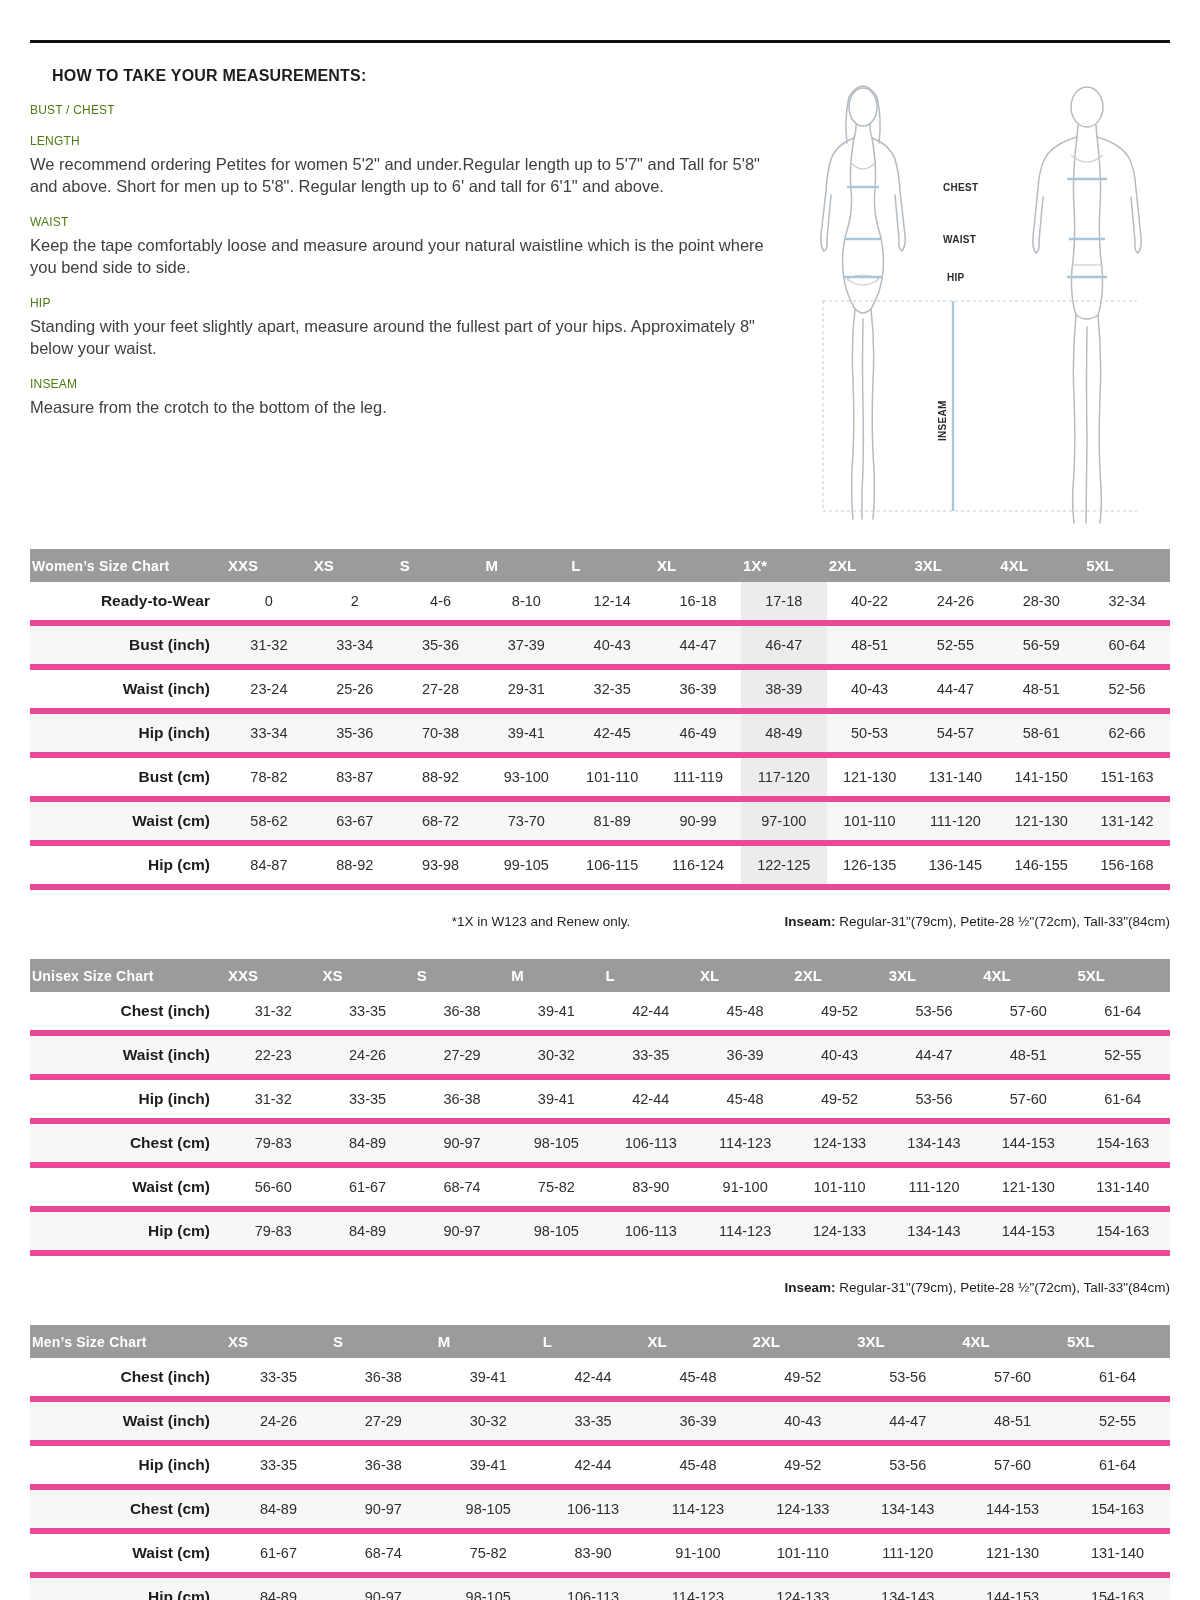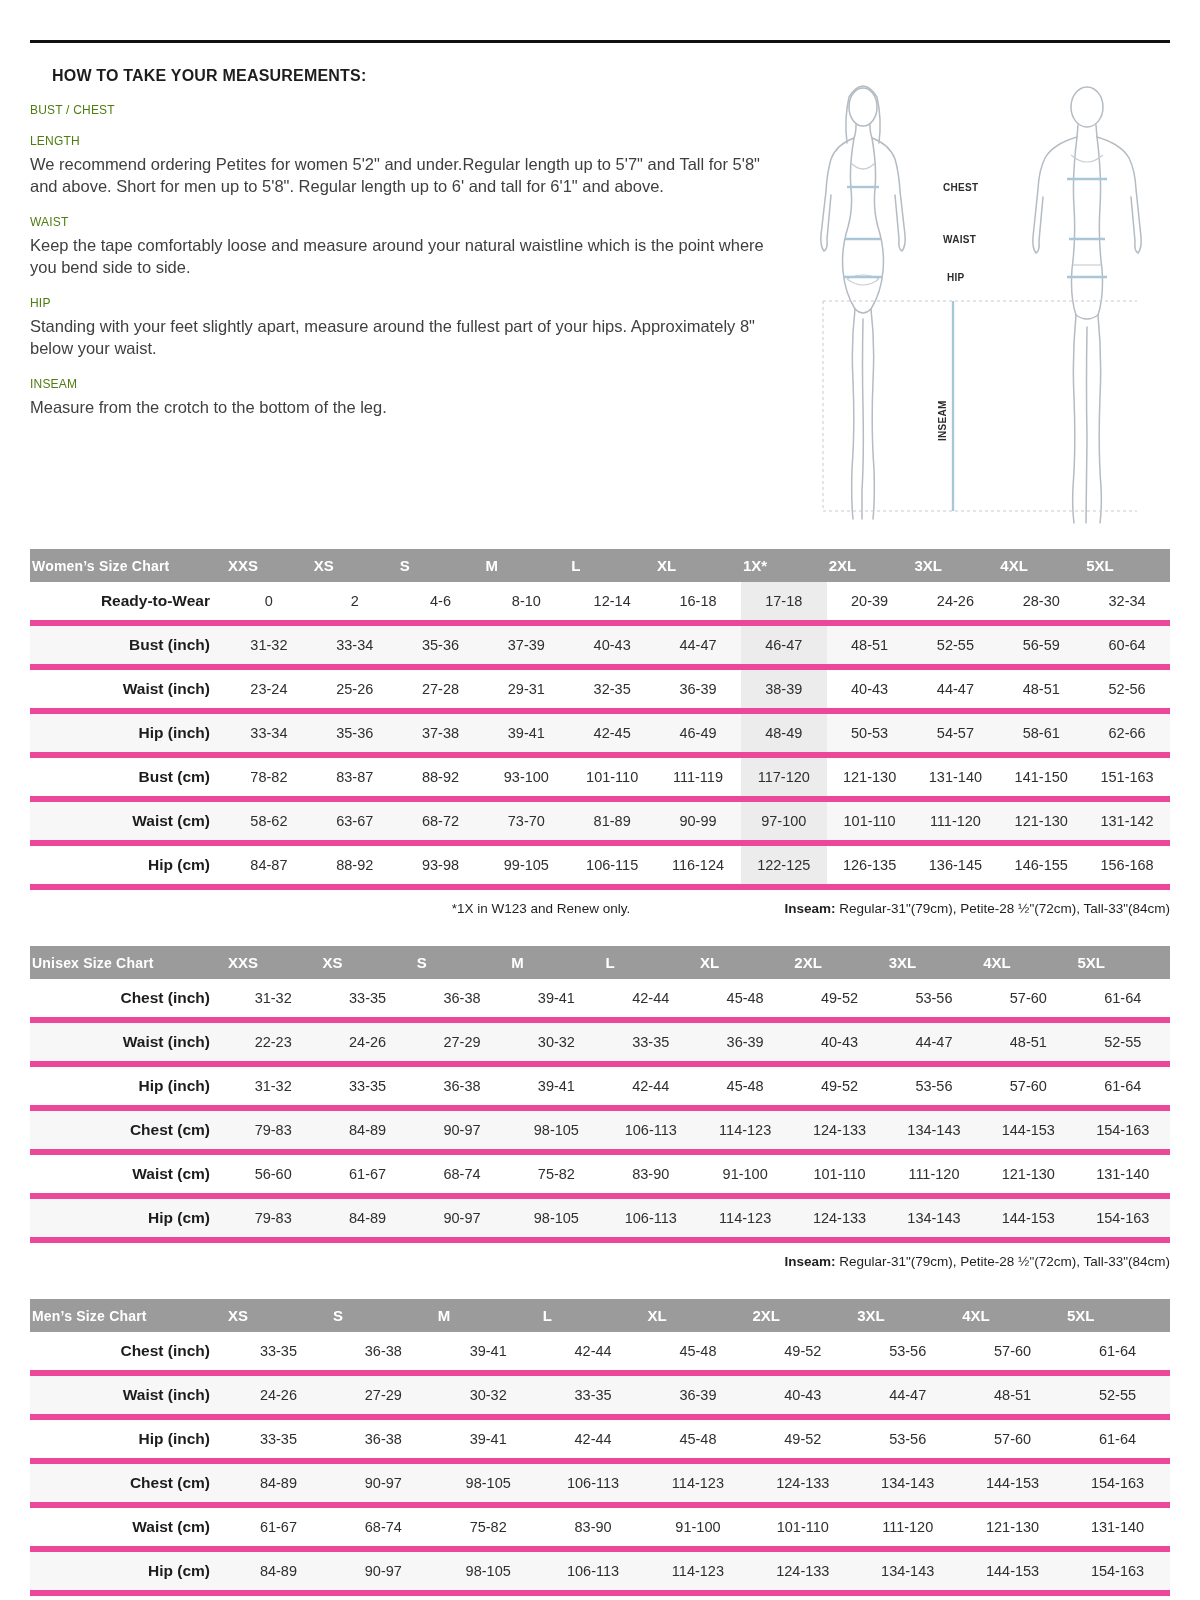--- a/index.html
+++ b/index.html
@@ -60,21 +60,21 @@
     text-align: right; padding: 10px 16px 10px 2px;
     font-size: 15.5px; font-weight: 700; color: #1c1c1c;
   }
   table.size-table tbody td {
     text-align: center; padding: 10px 2px;
     font-size: 14.5px; color: #2f2f2f;
   }
   table.size-table tbody td.hl { background: #ececec; }
   .roomy tbody th.label-col, .roomy tbody td { padding-top: 12px; padding-bottom: 12px; }
 
-  .table-foot { display: flex; align-items: baseline; margin-top: 11px; font-size: 13.5px; color: #1f1f1f; }
+  .table-foot { display: flex; align-items: baseline; margin-top: 24px; font-size: 13.5px; color: #1f1f1f; }
   .foot-note { margin-left: 37%; }
   .inseam-note { margin-left: auto; }
   .inseam-note b { font-weight: 700; }
 </style>
 </head>
 <body>
 
 <div class="page">
 
   <hr class="title-rule">
@@ -186,21 +186,21 @@
           <tbody>
             <tr>
               <th class="label-col">Ready-to-Wear</th>
               <td>0</td>
               <td>2</td>
               <td>4-6</td>
               <td>8-10</td>
               <td>12-14</td>
               <td>16-18</td>
               <td class="hl">17-18</td>
-              <td>20-39</td>
+              <td>40-22</td>
               <td>24-26</td>
               <td>28-30</td>
               <td>32-34</td>
             </tr>
             <tr>
               <th class="label-col">Bust (inch)</th>
               <td>31-32</td>
               <td>33-34</td>
               <td>35-36</td>
               <td>37-39</td>
@@ -223,21 +223,21 @@
               <td class="hl">38-39</td>
               <td>40-43</td>
               <td>44-47</td>
               <td>48-51</td>
               <td>52-56</td>
             </tr>
             <tr>
               <th class="label-col">Hip (inch)</th>
               <td>33-34</td>
               <td>35-36</td>
-              <td>37-38</td>
+              <td>70-38</td>
               <td>39-41</td>
               <td>42-45</td>
               <td>46-49</td>
               <td class="hl">48-49</td>
               <td>50-53</td>
               <td>54-57</td>
               <td>58-61</td>
               <td>62-66</td>
             </tr>
             <tr>

